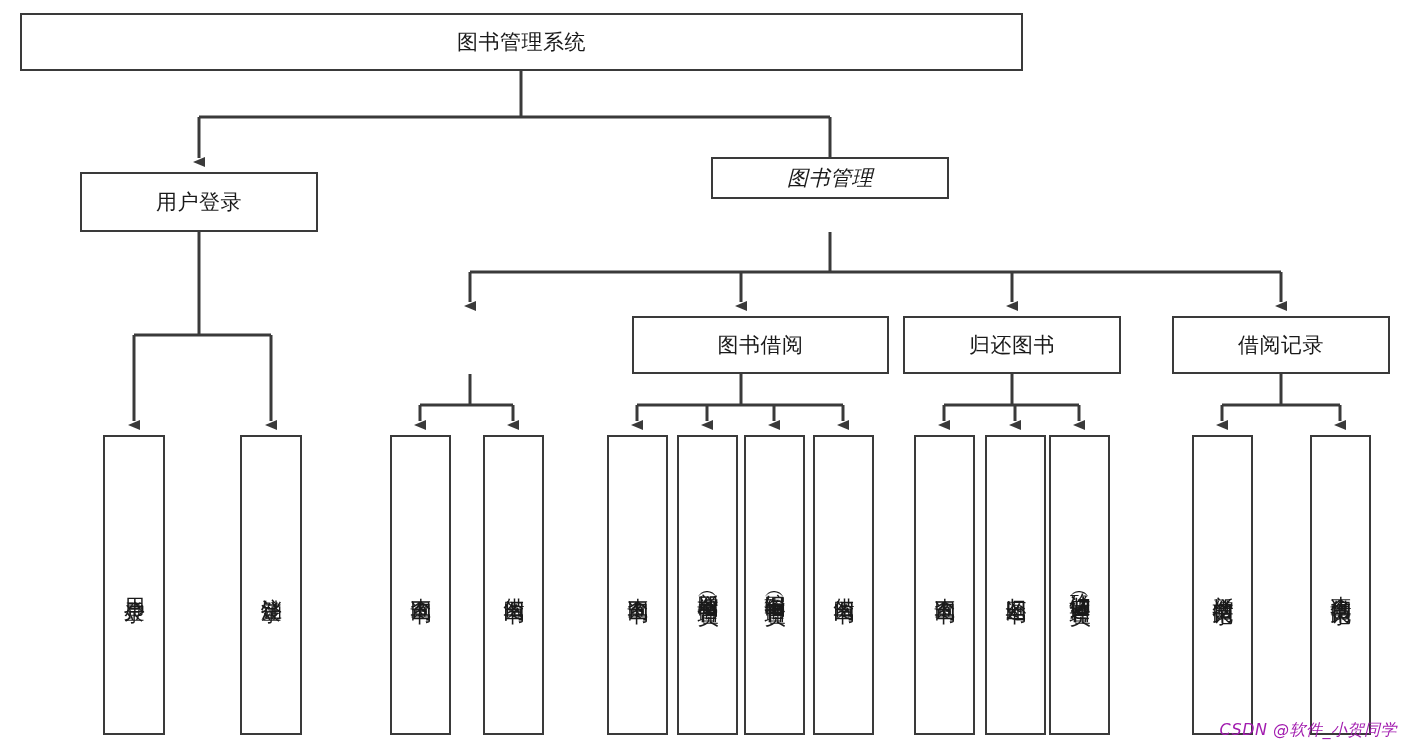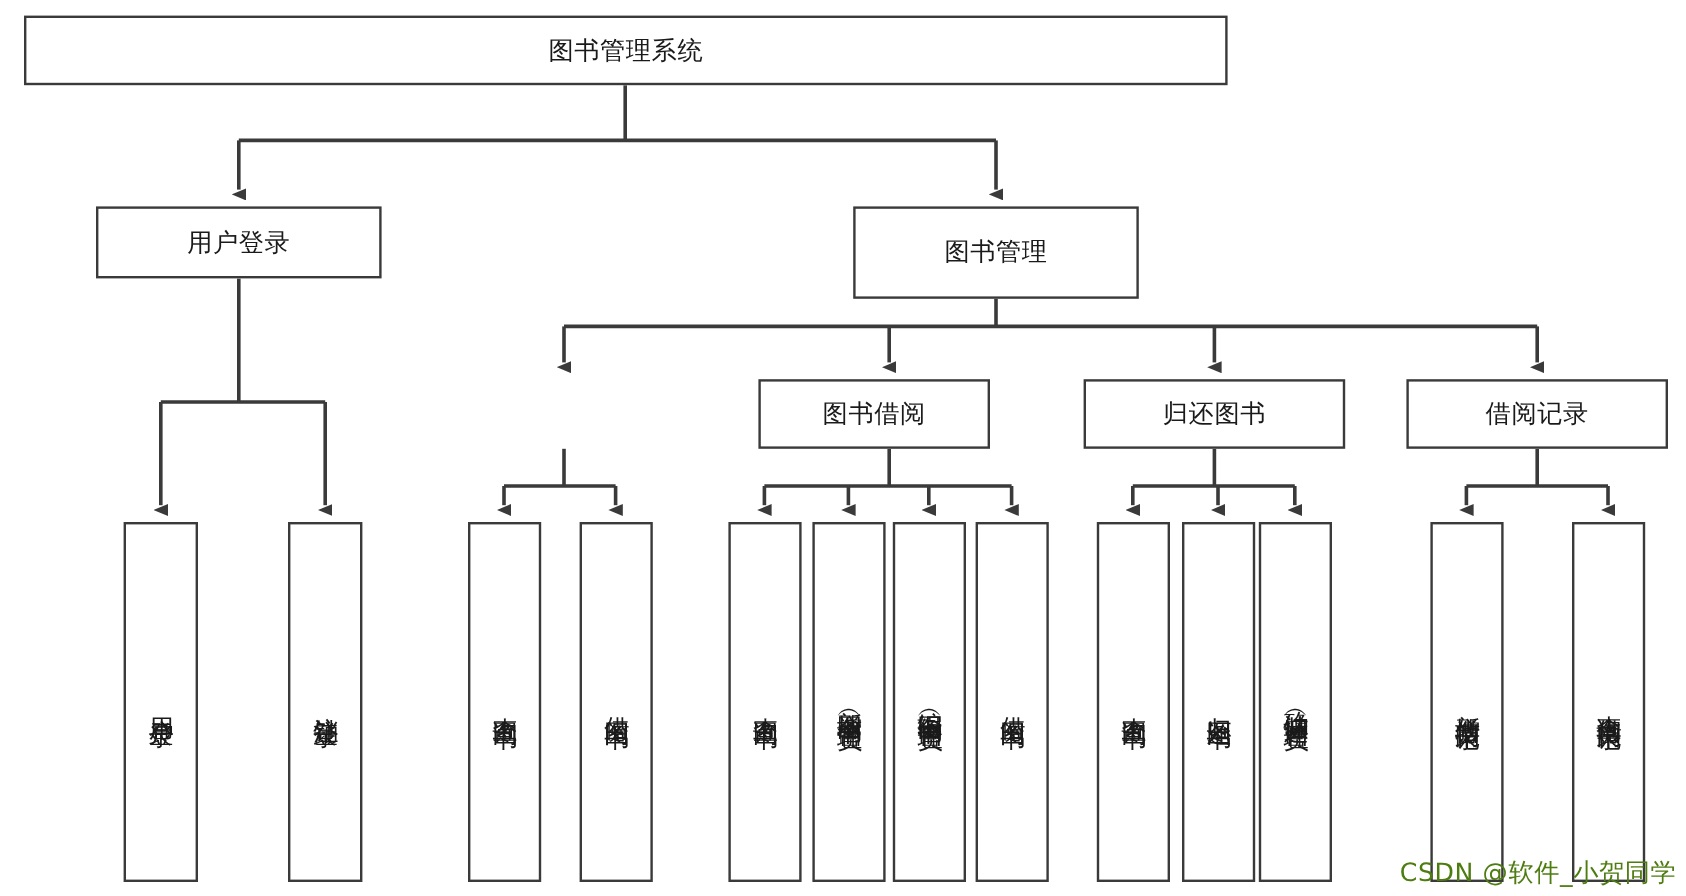--- a/index.html
+++ b/index.html
@@ -54,25 +54,26 @@
     text-orientation: upright;
     font-size: 21px;
     letter-spacing: 2px;
     line-height: 1;
     white-space: nowrap;
   }
   #watermark {
     position: absolute;
     right: 8px;
     bottom: 6px;
-    font-size: 21px;
-    color: #4d7c0f;
+    font-size: 16px;
+    color: #a21caf;
     letter-spacing: 0.5px;
     white-space: nowrap;
     font-family: "DejaVu Sans", "Liberation Sans", sans-serif;
+    font-style: italic;
   }
 </style>
 </head>
 <body>
 
 <div id="canvas">
 
   <svg class="edges" viewBox="0 0 1405 747">
     <defs>
       <marker id="arrow" markerWidth="10" markerHeight="12" refX="1" refY="6" orient="auto" markerUnits="userSpaceOnUse">
@@ -124,26 +125,26 @@
   </svg>
 
   <div class="node horizontal" style="left:20px; top:13px; width:1003px; height:58px;">
     <span class="label">图书管理系统</span>
   </div>
 
   <div class="node horizontal" style="left:80px; top:172px; width:238px; height:60px;">
     <span class="label">用户登录</span>
   </div>
 
-  <div class="node horizontal" style="left:711px; top:172px; width:238px; height:77px;">
+  <div class="node horizontal" style="left:711px; top:157px; width:238px; height:42px;font-style:italic;">
     <span class="label">图书管理</span>
   </div>
 
 
-  <div class="node horizontal" style="left:632px; top:316px; width:193px; height:58px;">
+  <div class="node horizontal" style="left:632px; top:316px; width:257px; height:58px;">
     <span class="label">图书借阅</span>
   </div>
 
   <div class="node horizontal" style="left:903px; top:316px; width:218px; height:58px;">
     <span class="label">归还图书</span>
   </div>
 
   <div class="node horizontal" style="left:1172px; top:316px; width:218px; height:58px;">
     <span class="label">借阅记录</span>
   </div>

